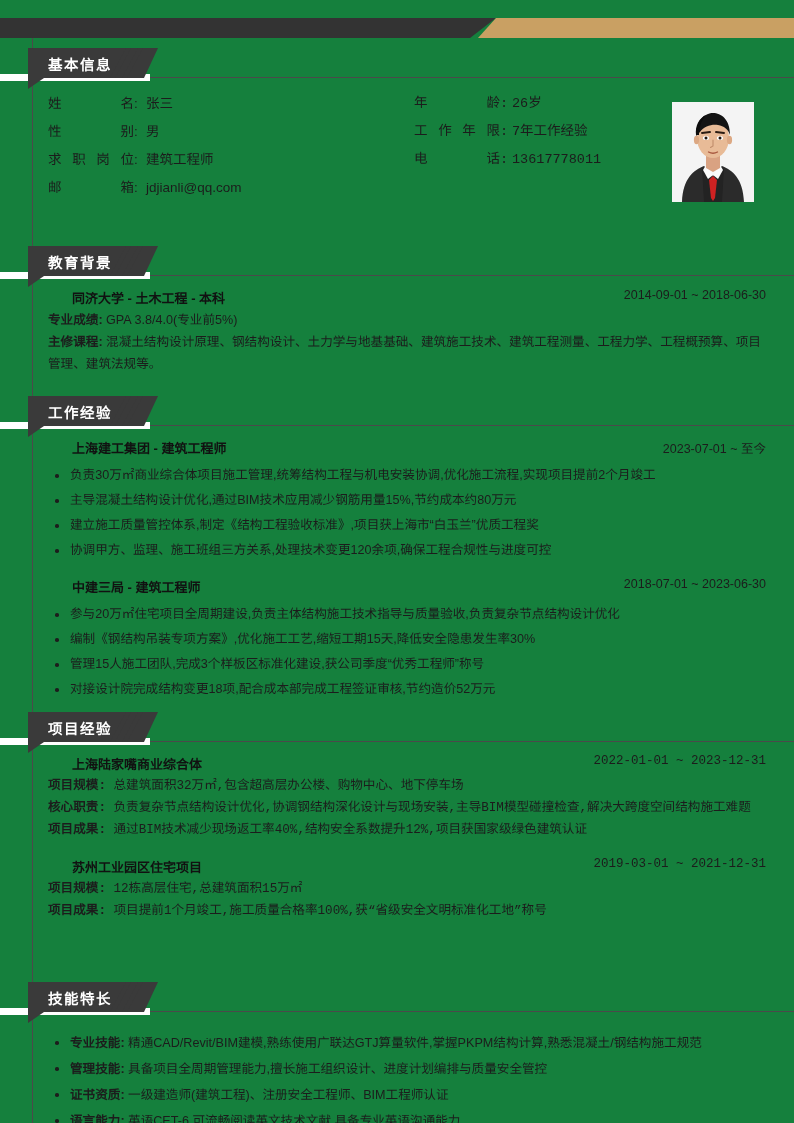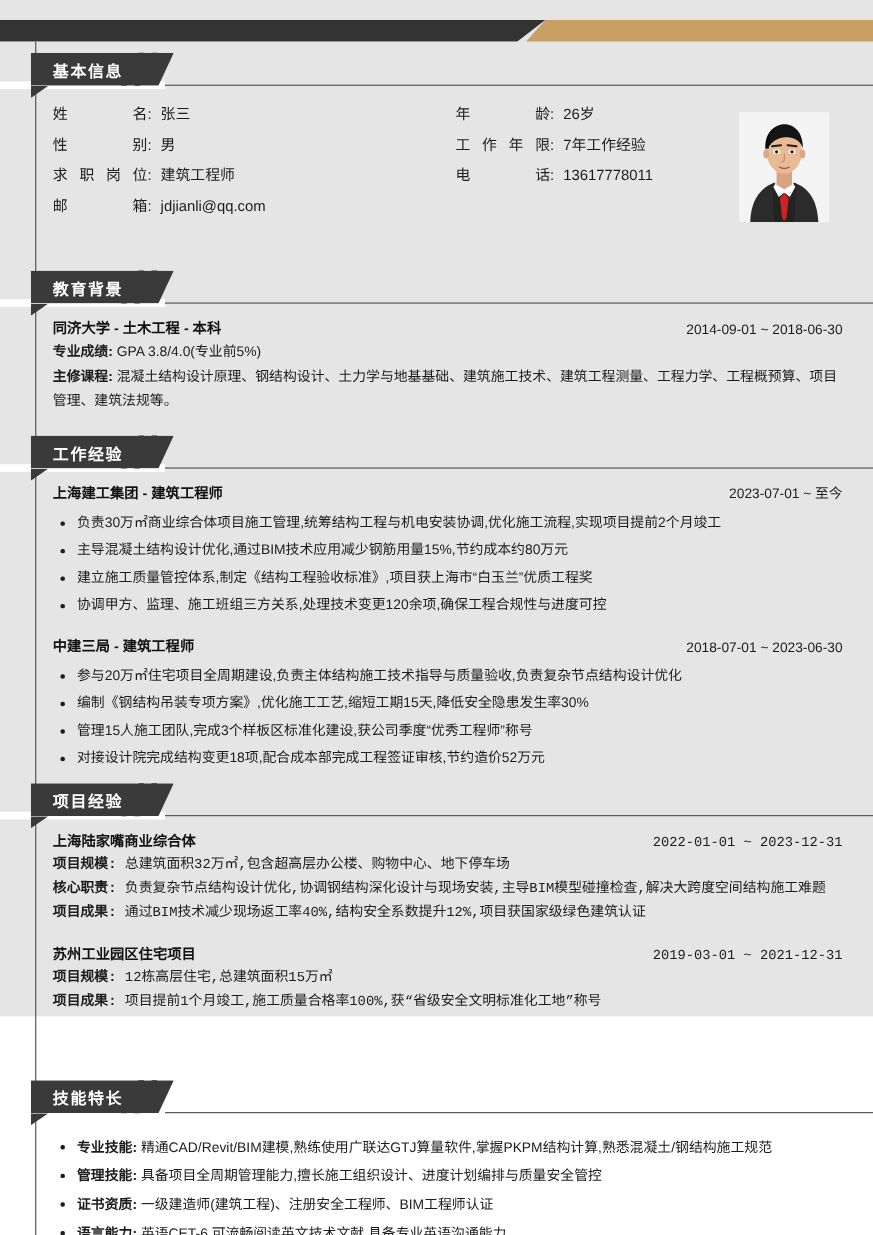--- a/index.html
+++ b/index.html
@@ -6,22 +6,22 @@
   * { margin:0; padding:0; box-sizing:border-box; }
   html, body {
     width:794px; height:1123px;
     background:#ffffff;
     font-family:"Liberation Sans","DejaVu Sans",sans-serif;
     color:#1c1c1c;
     overflow:hidden;
   }
   .page {
     position:relative;
-    width:794px; height:924px;
-    background:#e5e5e5;
+    width:794px; height:1123px;
+    background:#15803d;
   }
 
   
   .topbar {
     position:absolute; left:0; top:18px;
     width:794px; height:20px;
   }
   .topbar .dark {
     position:absolute; left:0; top:0;
     width:496px; height:20px;
@@ -112,23 +112,24 @@
     left:672px; top:102px;
     width:82px; height:100px;
     overflow:hidden;
     background:#f2f2f2;
   }
   .photo svg { display:block; width:82px; height:100px; }
 
   
   .entry-head {
     display:flex; justify-content:space-between;
-    align-items:flex-end;
+    align-items:flex-start;
     font-size:13px;
     margin-bottom:2px;
+    margin-left:24px;
   }
   .entry-title { font-weight:bold; color:#111; }
   .entry-date { font-size:12.5px; color:#1c1c1c; font-weight:normal; }
 
   .detail-line {
     font-size:12.6px;
     line-height:22px;
     color:#1c1c1c;
   }
   .detail-line b { font-weight:bold; }
@@ -194,21 +195,21 @@
           <span class="info-colon">:</span>
           <span class="info-value">建筑工程师</span>
         </div>
         <div class="info-row">
           <span class="info-label">邮箱</span>
           <span class="info-colon">:</span>
           <span class="info-value">jdjianli@qq.com</span>
         </div>
       </div>
 
-      <div class="info-col" style="left:366px;">
+      <div class="info-col" style="left:366px;font-family:Liberation Mono, monospace;">
         <div class="info-row">
           <span class="info-label">年龄</span>
           <span class="info-colon">:</span>
           <span class="info-value">26岁</span>
         </div>
         <div class="info-row">
           <span class="info-label">工作年限</span>
           <span class="info-colon">:</span>
           <span class="info-value">7年工作经验</span>
         </div>

